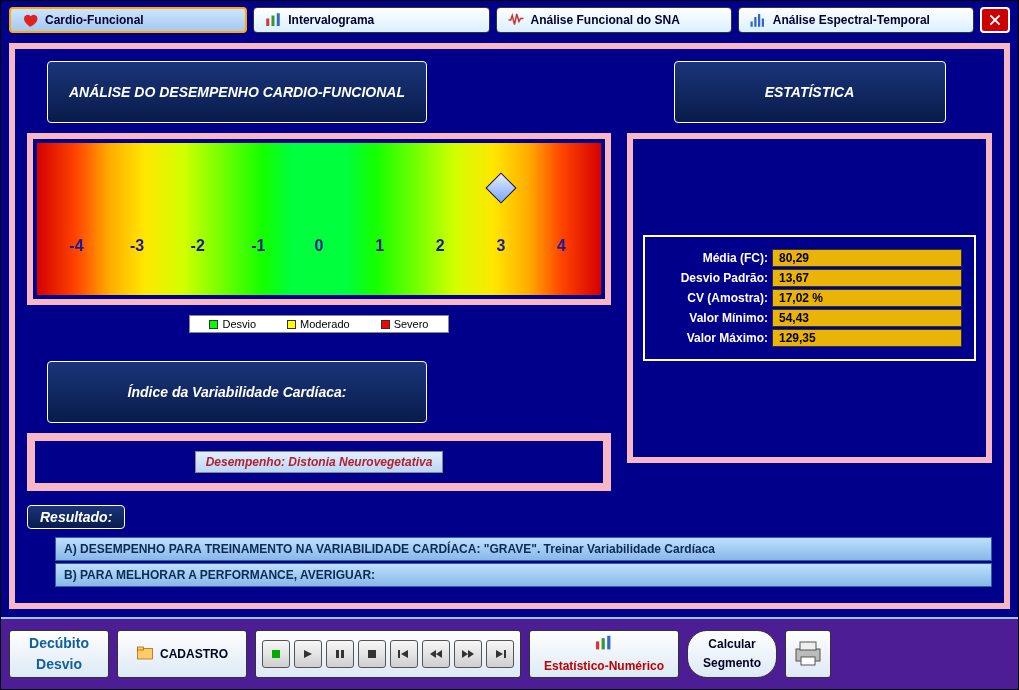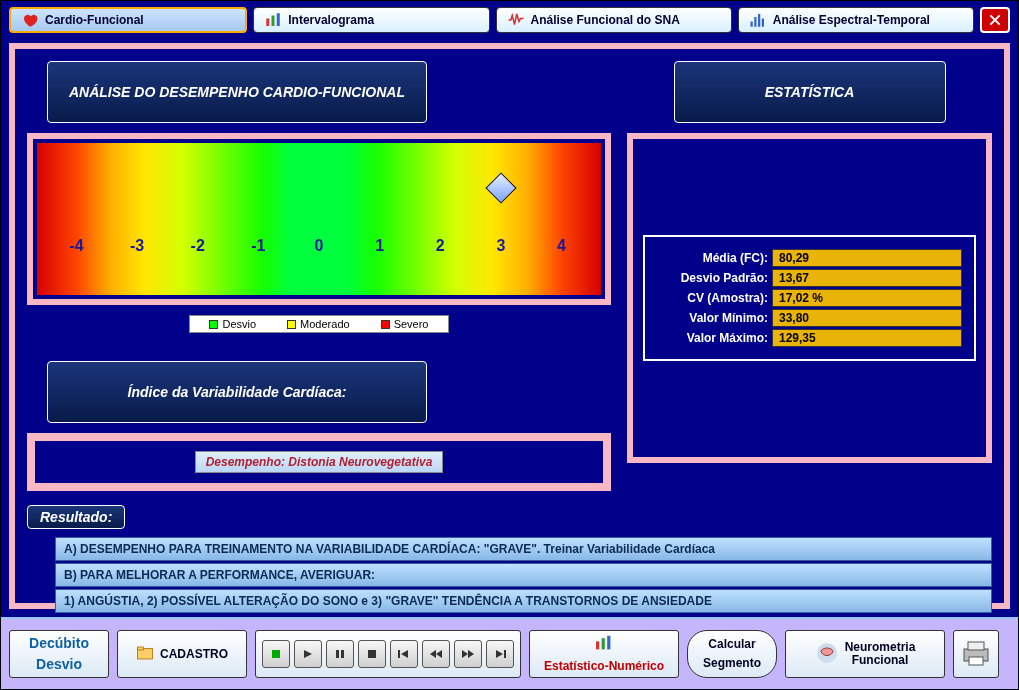--- a/index.html
+++ b/index.html
@@ -213,21 +213,21 @@
     font-size: 12px;
     font-weight: bold;
     color:#0b2a55;
     margin-bottom: 2px;
   }
 
   .bottom-bar {
     position:absolute;
     bottom: 0; left:0; right:0;
     height: 72px;
-    background:#c4b5fd;
+    background:#4c1d95;
     border-top: 2px solid #98c6ff;
     display:flex;
     align-items:center;
     padding: 8px;
     gap: 8px;
   }
   .footer-btn {
     background: linear-gradient(to bottom,#fff,#dce9f5);
     border: 1px solid #333;
     border-radius: 3px;
@@ -373,36 +373,35 @@
             <div class="stat-row">
                 <div class="stat-label">Desvio Padrão:</div>
                 <div class="stat-val">13,67</div>
               </div>
             <div class="stat-row">
                 <div class="stat-label">CV (Amostra):</div>
                 <div class="stat-val">17,02 %</div>
               </div>
             <div class="stat-row">
                 <div class="stat-label">Valor Mínimo:</div>
-                <div class="stat-val">33,80</div>
+                <div class="stat-val">54,43</div>
               </div>
             <div class="stat-row">
                 <div class="stat-label">Valor Máximo:</div>
                 <div class="stat-val">129,35</div>
               </div>
           </div>
         </div>
       </div>
     </div>
 
     <div class="section-header resultado-header">Resultado:</div>
     <div class="result-list">
       <div class="result-row">A) DESEMPENHO PARA TREINAMENTO NA VARIABILIDADE CARDÍACA: "GRAVE". Treinar Variabilidade Cardíaca</div>
       <div class="result-row">B) PARA MELHORAR A PERFORMANCE, AVERIGUAR:</div>
-      <div class="result-row">1) ANGÚSTIA, 2) POSSÍVEL ALTERAÇÃO DO SONO e 3) "GRAVE" TENDÊNCIA A TRANSTORNOS DE ANSIEDADE</div>
     </div>
   </div>
 
   <div class="bottom-bar">
     <button class="footer-btn blue-text" style="width:100px">
       <span>Decúbito</span>
       <span>Desvio</span>
     </button>
     <button class="footer-btn" style="width:130px">
       <span>
@@ -469,32 +468,20 @@
             <rect x="9" y="4" width="4" height="14" fill="#393"></rect>
             <rect x="16" y="1" width="4" height="17" fill="#36c"></rect>
           </svg>
       </span>
       <span>Estatístico-Numérico</span>
     </button>
     <button class="footer-btn two-line" style="width:90px">
       <span>Calcular</span>
       <span>Segmento</span>
     </button>
-    <button class="footer-btn" style="width:160px">
-      <span>
-        <svg width="24" height="24" viewBox="0 0 24 24">
-            <circle cx="12" cy="12" r="10" fill="#cde"></circle>
-            <path d="M6 10c2-4 10-4 12 0-1 6-11 6-12 0z" fill="#e99" stroke="#933"></path>
-          </svg>
-      </span>
-      <span class="two-line" style="display:flex;flex-direction:column;line-height:1.1">
-        <span>Neurometria</span>
-        <span>Funcional</span>
-      </span>
-    </button>
     <button class="footer-btn printer">
       <span>
         <svg width="32" height="28" viewBox="0 0 32 28">
             <rect x="4" y="10" width="24" height="12" fill="#bbb" stroke="#555"></rect>
             <rect x="8" y="3" width="16" height="8" fill="#eee" stroke="#555"></rect>
             <rect x="9" y="18" width="14" height="8" fill="#fff" stroke="#555"></rect>
           </svg>
       </span>
     </button>
   </div>

